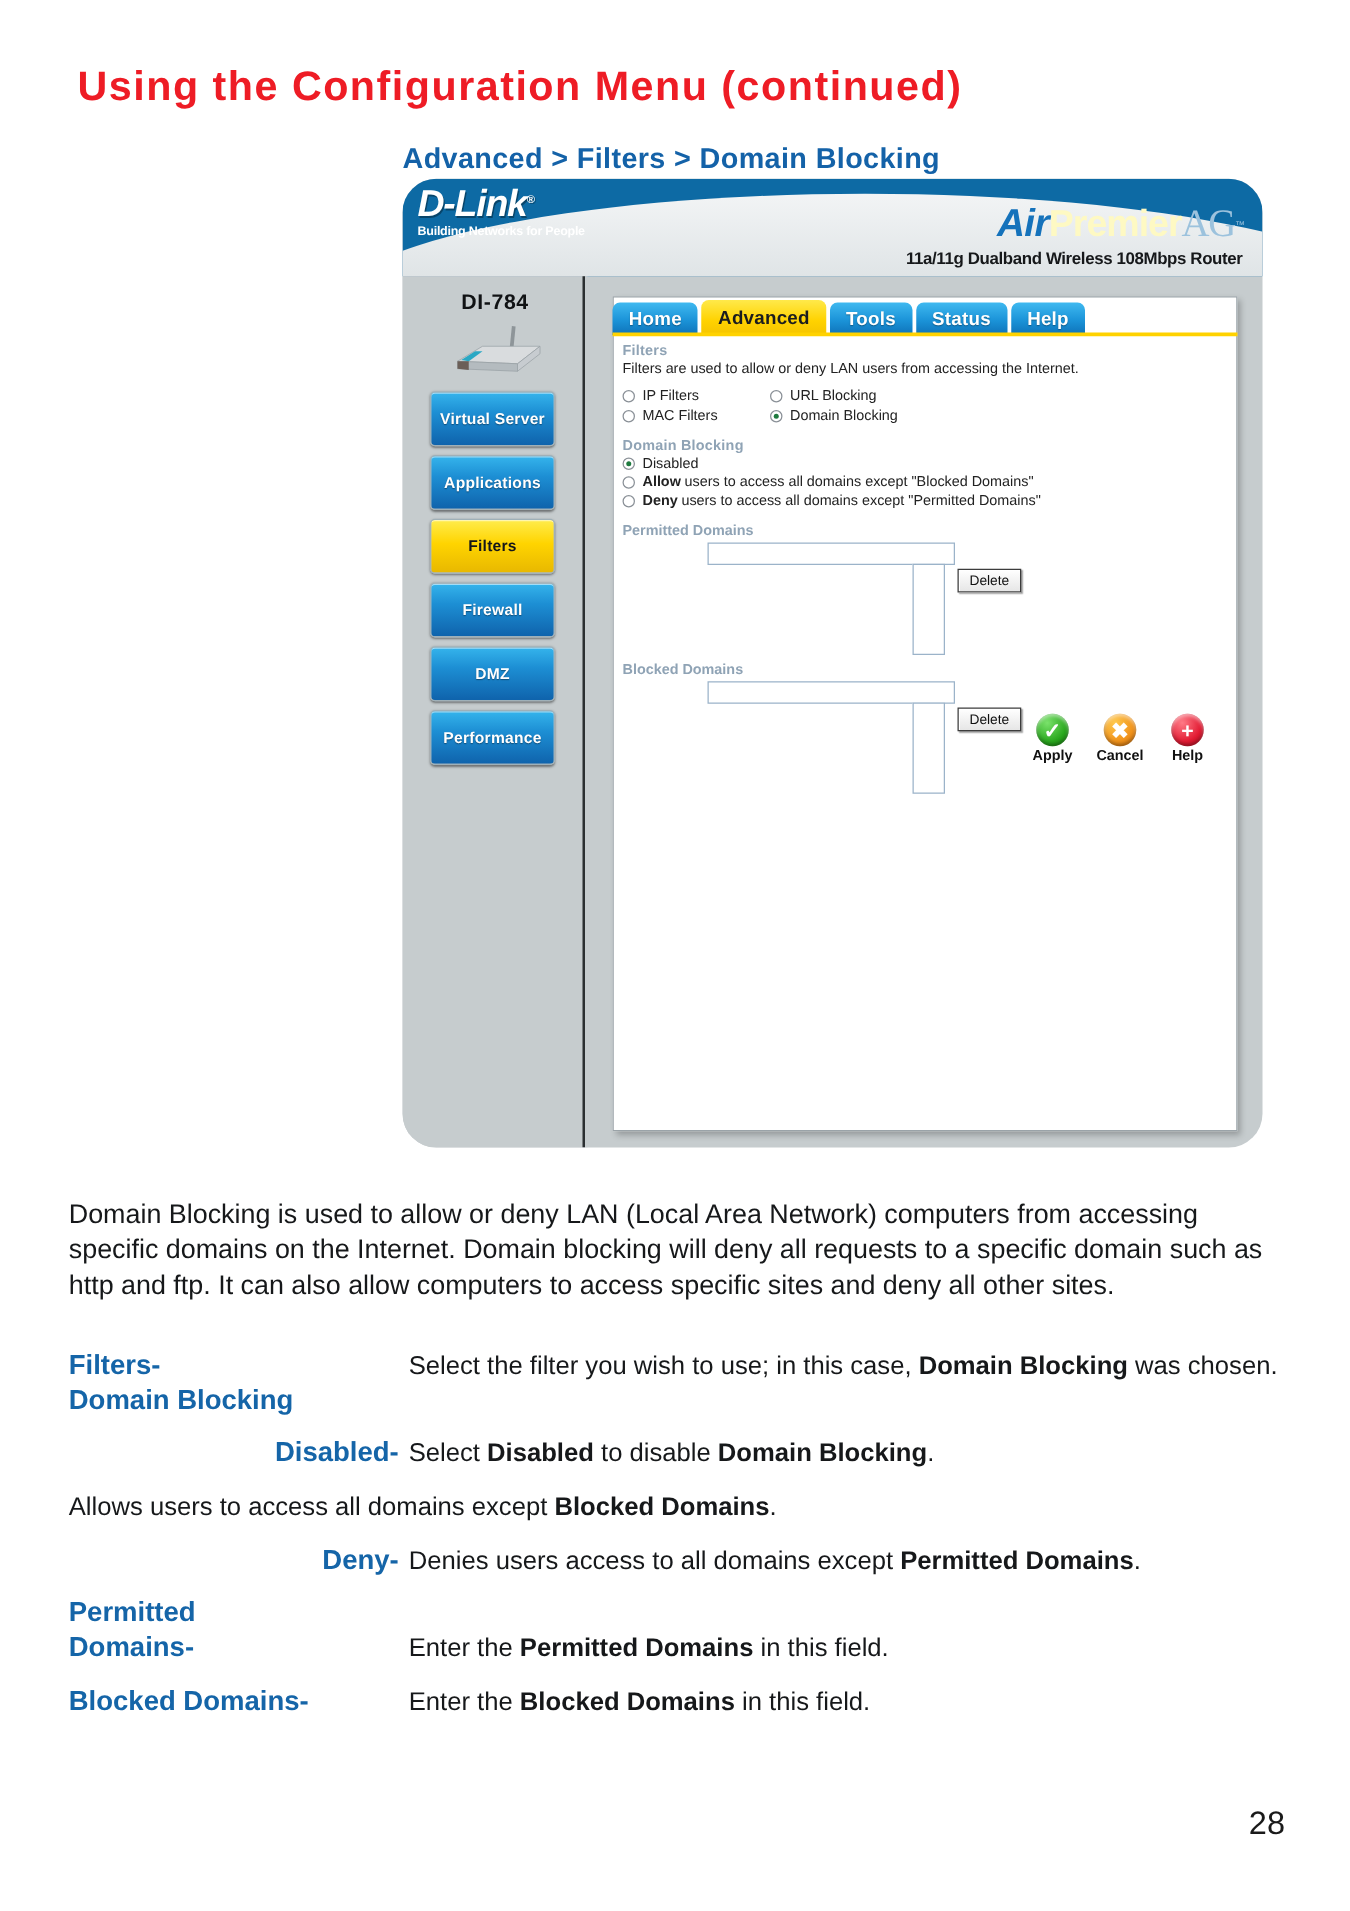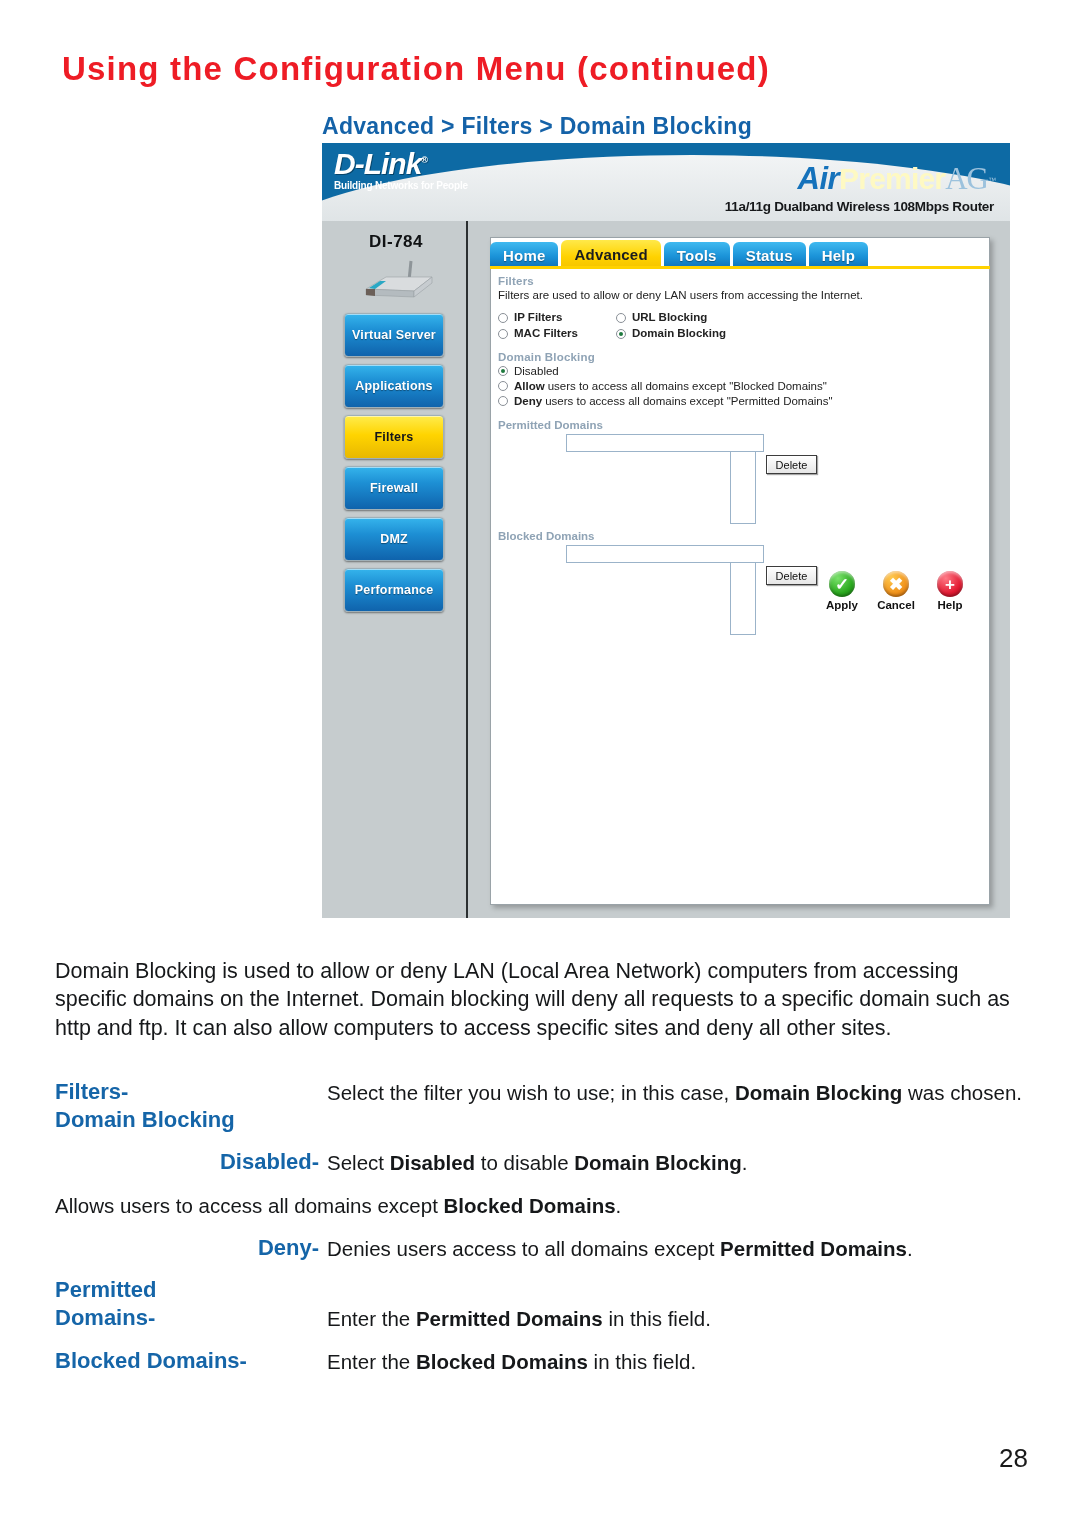--- a/index.html
+++ b/index.html
@@ -41,20 +41,21 @@
   
   .shot {
     position: absolute;
     left: 322px;
     top: 143px;
     width: 688px;
     height: 775px;
     background: #c6ccce;
     box-sizing: border-box;
     overflow: hidden;
+    border-radius: 27px;
   }
 
   
   .shot-header {
     position: absolute;
     left: 0; top: 0;
     width: 688px;
     height: 78px;
     background: #0d6aa4;
     overflow: hidden;
@@ -260,24 +261,23 @@
     margin: 0 0 10px 0;
   }
   .radio-grid {
     display: grid;
     grid-template-columns: 118px auto;
     row-gap: 4px;
     margin-bottom: 12px;
   }
   .radio-row {
     display: flex;
-    align-items: flex-end;
+    align-items: center;
     font-size: 11.5px;
     color: #222;
-    font-weight: bold;
   }
   .radio {
     width: 10px;
     height: 10px;
     border-radius: 50%;
     border: 1px solid #8a9097;
     background: #ffffff;
     margin-right: 6px;
     flex: none;
     position: relative;

